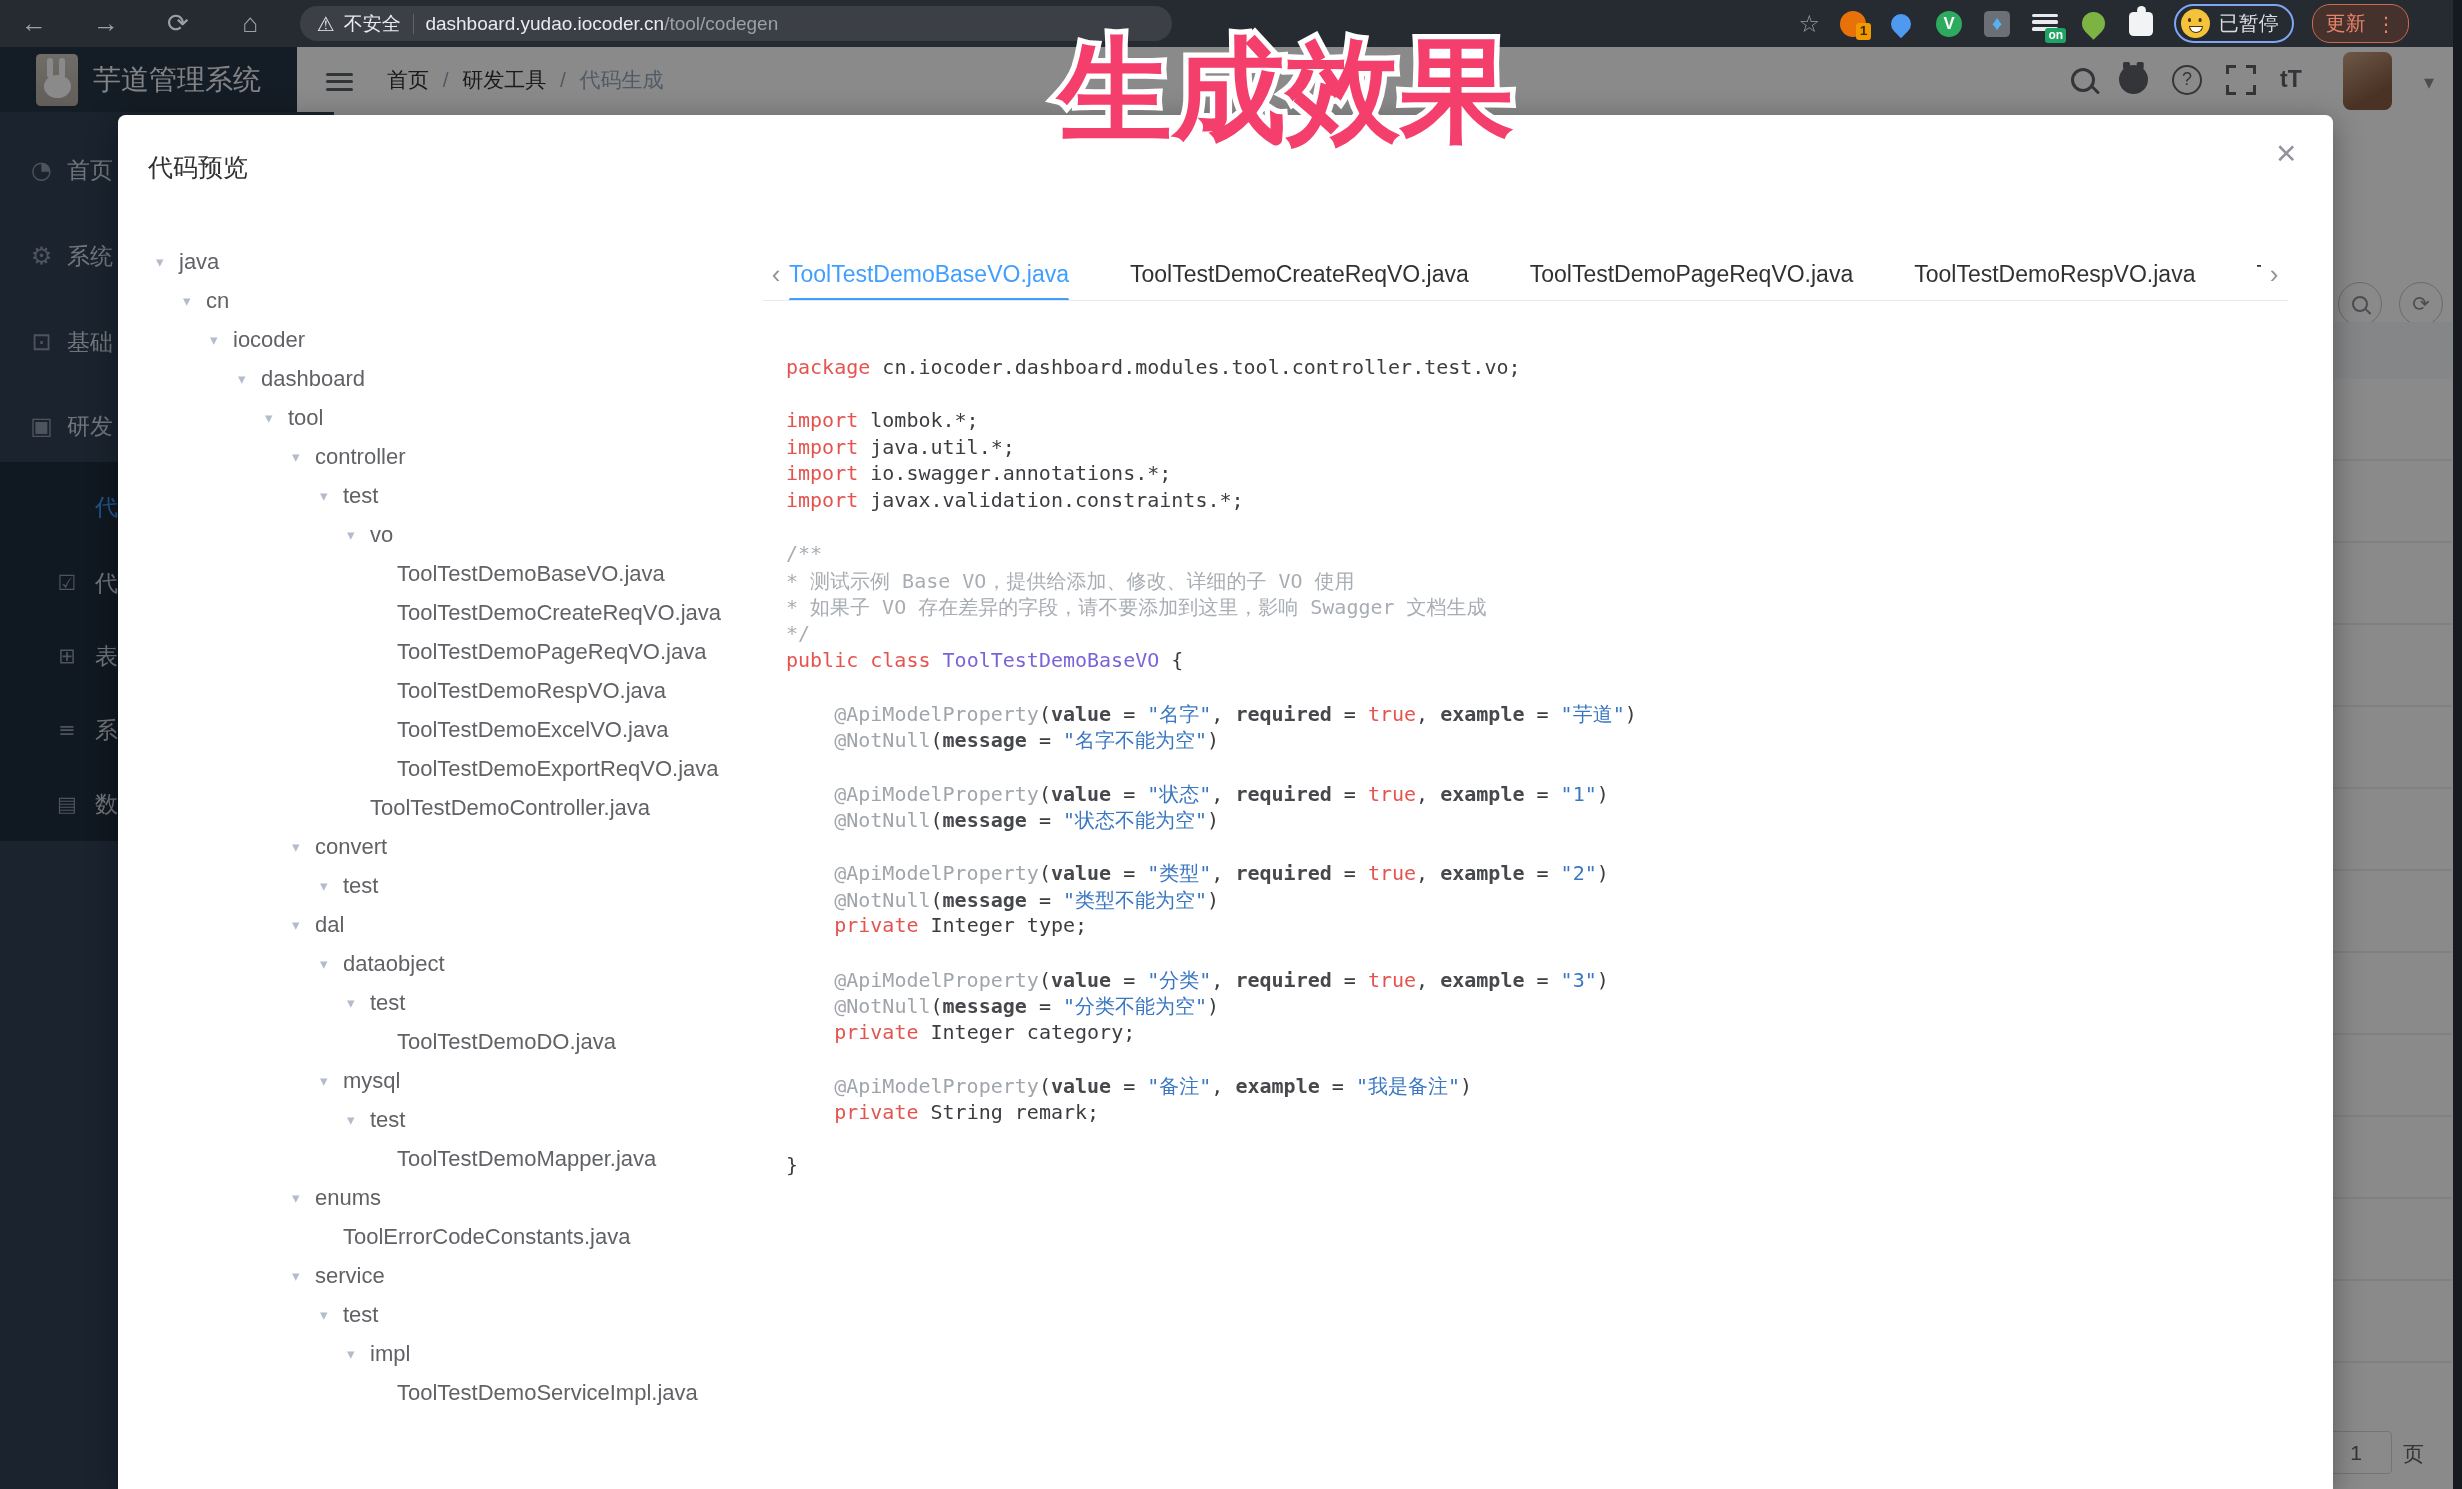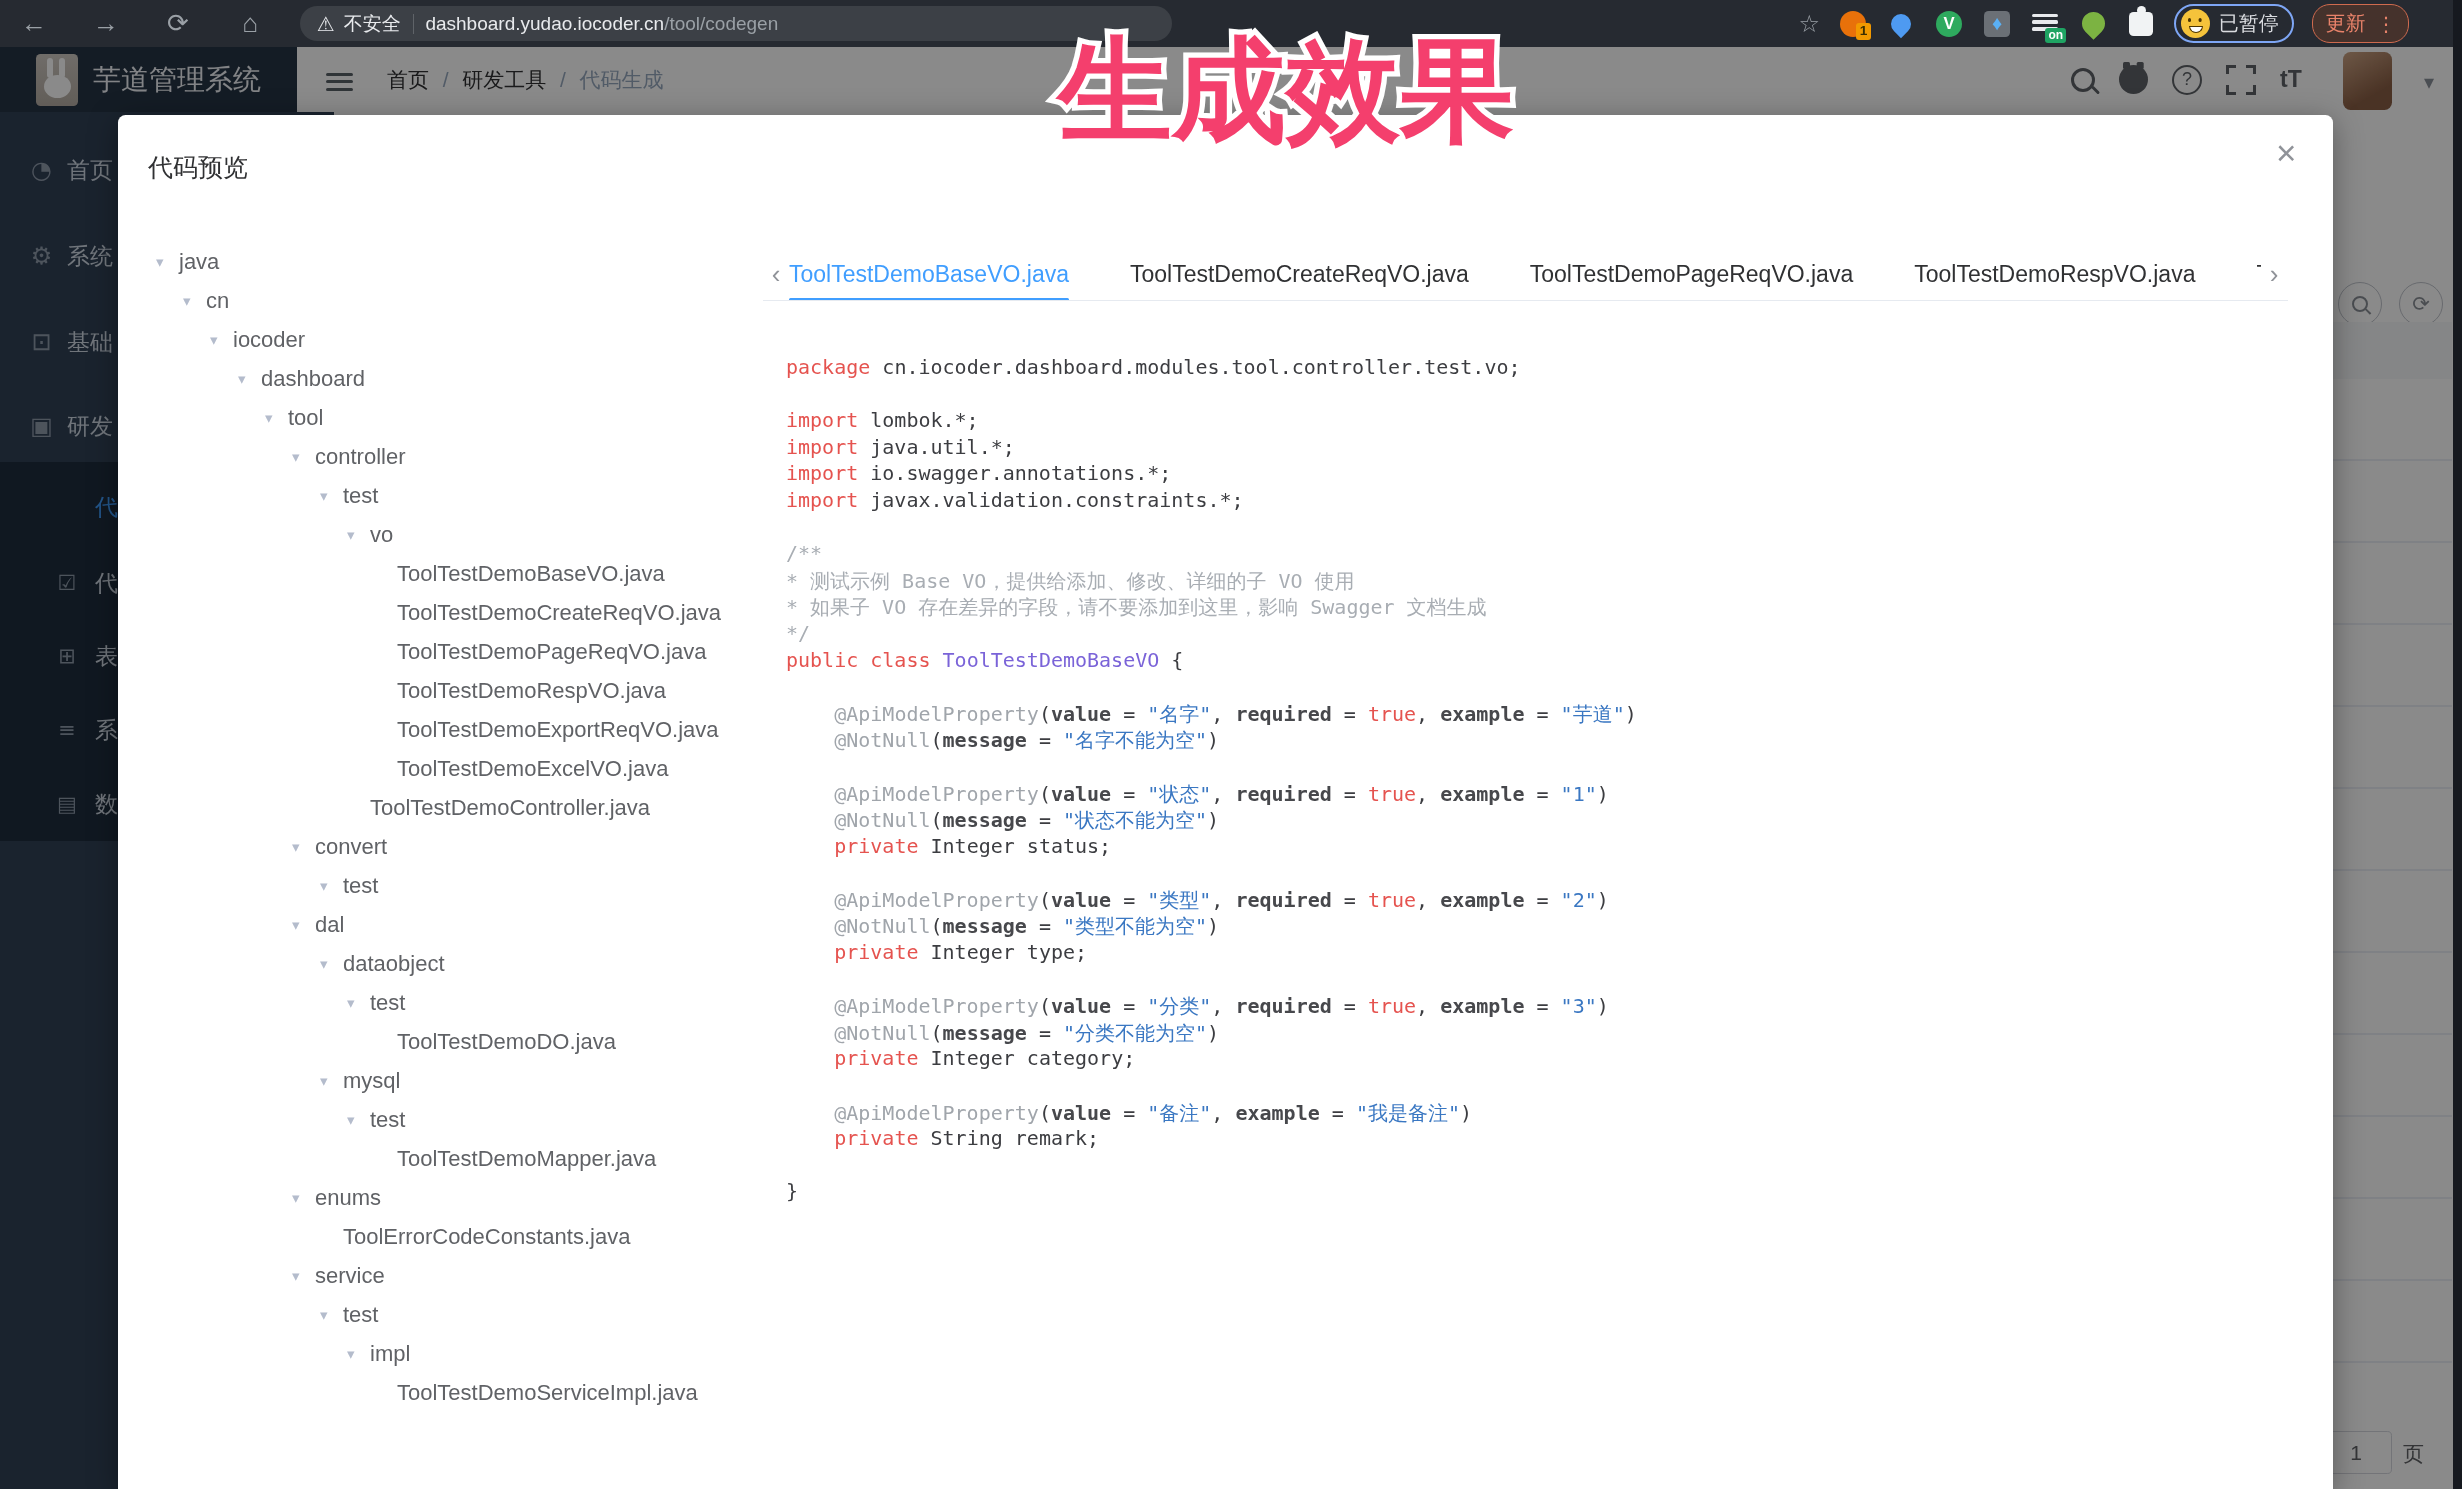--- a/index.html
+++ b/index.html
@@ -315,25 +315,25 @@
       <div class="tree-row" style="padding-left: 241px;">
         <span class="tree-caret"></span>
         <span>ToolTestDemoPageReqVO.java</span>
       </div>
       <div class="tree-row" style="padding-left: 241px;">
         <span class="tree-caret"></span>
         <span>ToolTestDemoRespVO.java</span>
       </div>
       <div class="tree-row" style="padding-left: 241px;">
         <span class="tree-caret"></span>
+        <span>ToolTestDemoExcelVO.java</span>
+      </div>
+      <div class="tree-row" style="padding-left: 241px;">
+        <span class="tree-caret"></span>
         <span>ToolTestDemoExportReqVO.java</span>
-      </div>
-      <div class="tree-row" style="padding-left: 241px;">
-        <span class="tree-caret"></span>
-        <span>ToolTestDemoExcelVO.java</span>
       </div>
       <div class="tree-row" style="padding-left: 214px;">
         <span class="tree-caret"></span>
         <span>ToolTestDemoController.java</span>
       </div>
       <div class="tree-row" style="padding-left: 159px;">
         <span class="tree-caret">▾</span>
         <span>convert</span>
       </div>
       <div class="tree-row" style="padding-left: 187px;">
@@ -418,21 +418,20 @@
       <div class="code-line"><span class="c">* 测试示例 Base VO，提供给添加、修改、详细的子 VO 使用</span></div>
       <div class="code-line"><span class="c">* 如果子 VO 存在差异的字段，请不要添加到这里，影响 Swagger 文档生成</span></div>
       <div class="code-line"><span class="c">*/</span></div>
       <div class="code-line"><span class="k">public class</span><span class="p"> </span><span class="t">ToolTestDemoBaseVO</span><span class="p"> {</span></div>
       <div class="code-line">&nbsp;</div>
       <div class="code-line"><span class="p">    </span><span class="a">@ApiModelProperty</span><span class="p">(</span><span class="b">value</span><span class="p"> = </span><span class="s">"名字"</span><span class="p">, </span><span class="b">required</span><span class="p"> = </span><span class="k">true</span><span class="p">, </span><span class="b">example</span><span class="p"> = </span><span class="s">"芋道"</span><span class="p">)</span></div>
       <div class="code-line"><span class="p">    </span><span class="a">@NotNull</span><span class="p">(</span><span class="b">message</span><span class="p"> = </span><span class="s">"名字不能为空"</span><span class="p">)</span></div>
       <div class="code-line">&nbsp;</div>
       <div class="code-line"><span class="p">    </span><span class="a">@ApiModelProperty</span><span class="p">(</span><span class="b">value</span><span class="p"> = </span><span class="s">"状态"</span><span class="p">, </span><span class="b">required</span><span class="p"> = </span><span class="k">true</span><span class="p">, </span><span class="b">example</span><span class="p"> = </span><span class="s">"1"</span><span class="p">)</span></div>
       <div class="code-line"><span class="p">    </span><span class="a">@NotNull</span><span class="p">(</span><span class="b">message</span><span class="p"> = </span><span class="s">"状态不能为空"</span><span class="p">)</span></div>
-      <div class="code-line"><span class="p">    </span><span class="k">private</span><span class="p"> Integer status;</span></div>
       <div class="code-line">&nbsp;</div>
       <div class="code-line"><span class="p">    </span><span class="a">@ApiModelProperty</span><span class="p">(</span><span class="b">value</span><span class="p"> = </span><span class="s">"类型"</span><span class="p">, </span><span class="b">required</span><span class="p"> = </span><span class="k">true</span><span class="p">, </span><span class="b">example</span><span class="p"> = </span><span class="s">"2"</span><span class="p">)</span></div>
       <div class="code-line"><span class="p">    </span><span class="a">@NotNull</span><span class="p">(</span><span class="b">message</span><span class="p"> = </span><span class="s">"类型不能为空"</span><span class="p">)</span></div>
       <div class="code-line"><span class="p">    </span><span class="k">private</span><span class="p"> Integer type;</span></div>
       <div class="code-line">&nbsp;</div>
       <div class="code-line"><span class="p">    </span><span class="a">@ApiModelProperty</span><span class="p">(</span><span class="b">value</span><span class="p"> = </span><span class="s">"分类"</span><span class="p">, </span><span class="b">required</span><span class="p"> = </span><span class="k">true</span><span class="p">, </span><span class="b">example</span><span class="p"> = </span><span class="s">"3"</span><span class="p">)</span></div>
       <div class="code-line"><span class="p">    </span><span class="a">@NotNull</span><span class="p">(</span><span class="b">message</span><span class="p"> = </span><span class="s">"分类不能为空"</span><span class="p">)</span></div>
       <div class="code-line"><span class="p">    </span><span class="k">private</span><span class="p"> Integer category;</span></div>
       <div class="code-line">&nbsp;</div>
       <div class="code-line"><span class="p">    </span><span class="a">@ApiModelProperty</span><span class="p">(</span><span class="b">value</span><span class="p"> = </span><span class="s">"备注"</span><span class="p">, </span><span class="b">example</span><span class="p"> = </span><span class="s">"我是备注"</span><span class="p">)</span></div>

